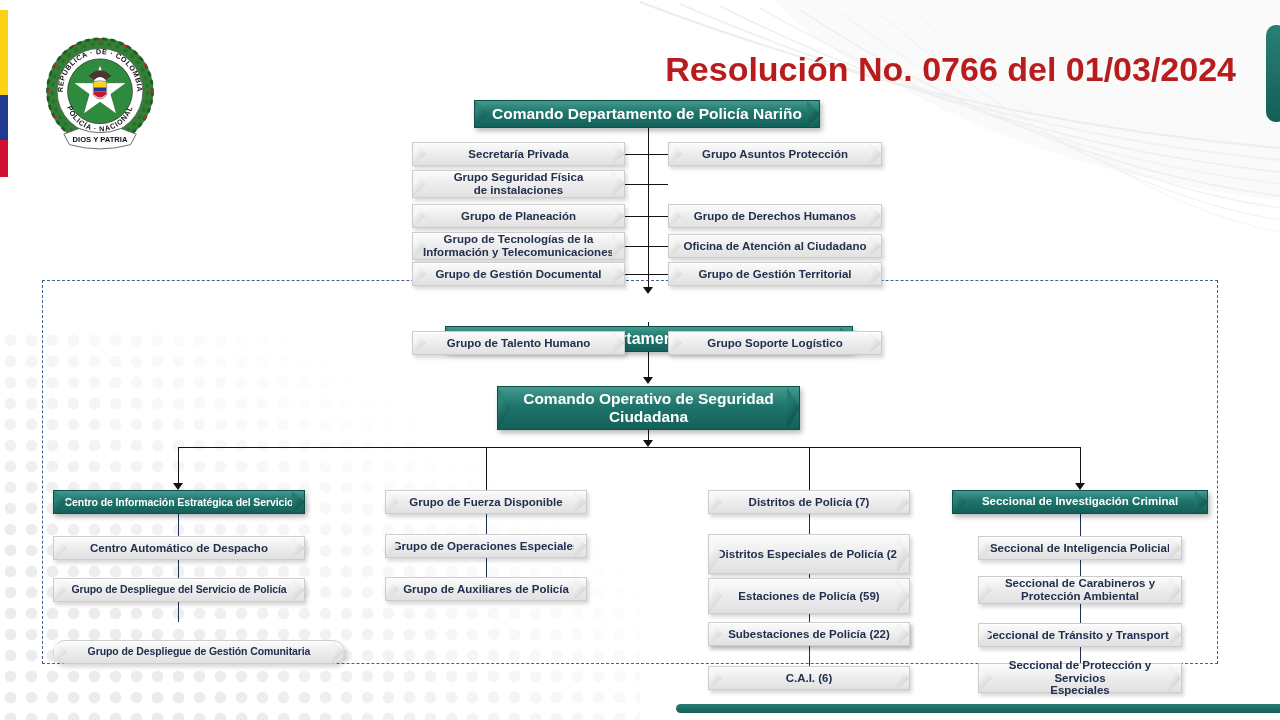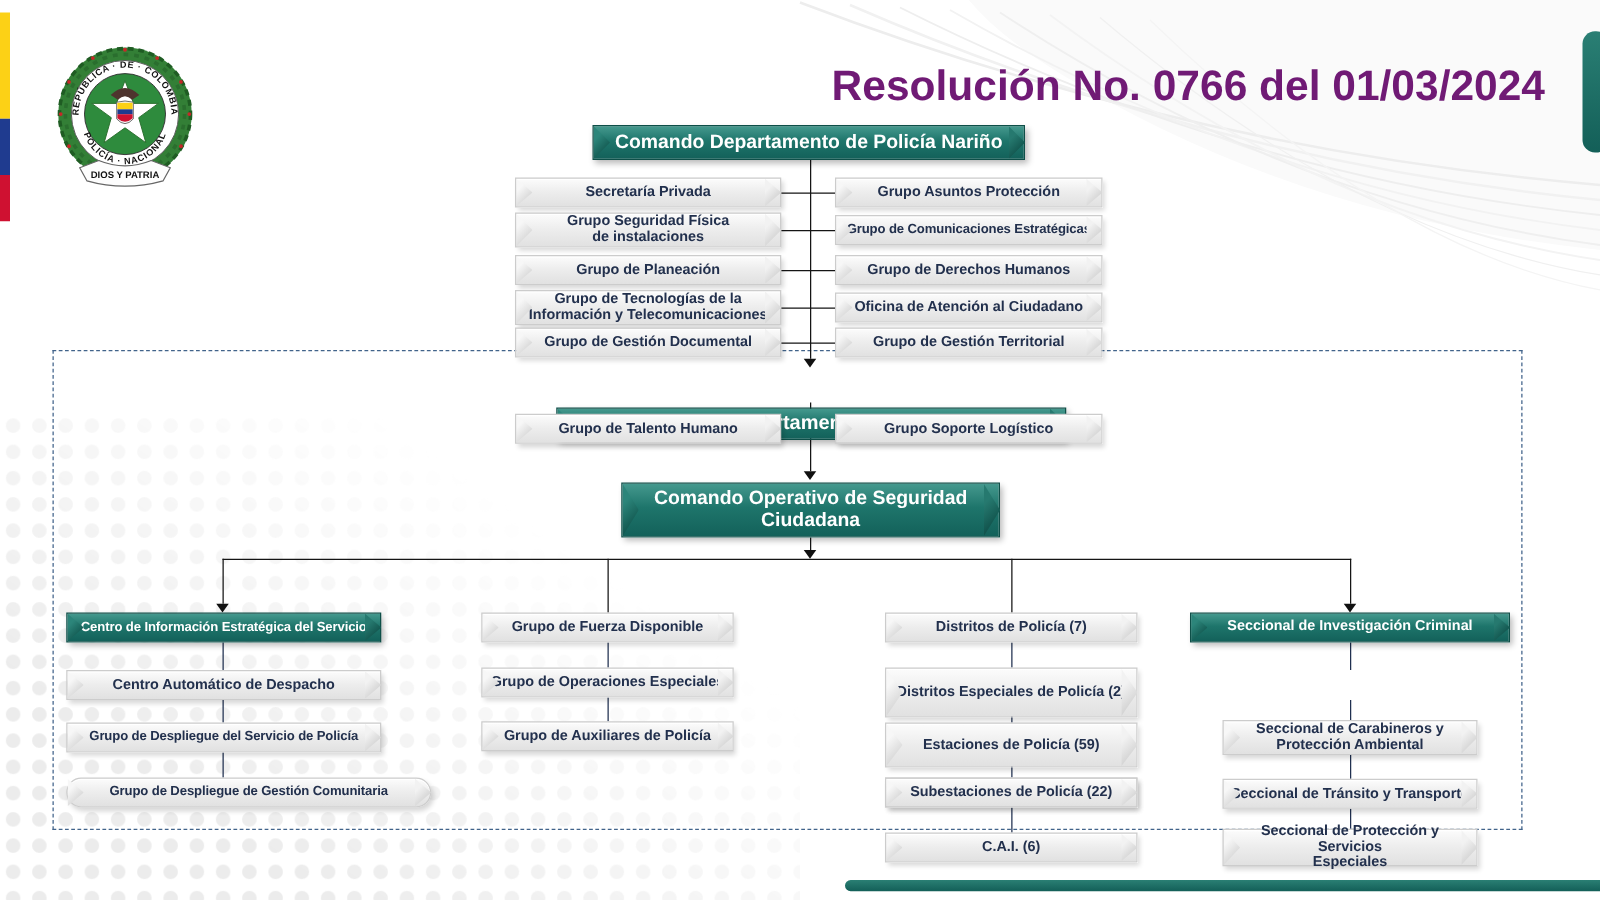--- a/index.html
+++ b/index.html
@@ -23,21 +23,21 @@
   .right-pill  { position:absolute; right:-7px; top:25px; width:21px; height:97px;
                  border-radius:10px; background:linear-gradient(180deg,#2a7f74,#135f58);
                  z-index:3; }
   .bottom-bar  { position:absolute; left:676px; right:-6px; top:704px; height:9px;
                  border-radius:5px; background:linear-gradient(180deg,#2a7f74,#135f58);
                  z-index:3; }
   .badge-wrap { position:absolute; left:42px; top:36px; width:116px; height:122px; z-index:3; }
 
   .page-title {
     position:absolute; top:50px; right:44px; z-index:3;
-    font-size:34px; font-weight:800; color:#701a75; letter-spacing:0px;
+    font-size:34px; font-weight:800; color:#b91c1c; letter-spacing:0px;
     white-space:nowrap;
   }
 
   .dashed-region {
     position:absolute; left:42px; top:280px; width:1176px; height:384px;
     border:1px dashed #41638a; z-index:1;
   }
 
   
   .vline { position:absolute; width:1px; background:#141414; z-index:1; }
@@ -202,48 +202,48 @@
 
   <div class="node one" style="left:412px; top:142px; width:213px; height:24px;">Secretaría Privada</div>
   <div class="node" style="left:412px; top:170px; width:213px; height:28px;">Grupo Seguridad Física
 de instalaciones</div>
   <div class="node one" style="left:412px; top:204px; width:213px; height:24px;">Grupo de Planeación</div>
   <div class="node" style="left:412px; top:232px; width:213px; height:28px;">Grupo de Tecnologías de la
 Información y Telecomunicaciones</div>
   <div class="node one" style="left:412px; top:262px; width:213px; height:24px;">Grupo de Gestión Documental</div>
 
   <div class="node one" style="left:668px; top:142px; width:214px; height:24px;">Grupo Asuntos Protección</div>
-  <div class="node one small" style="left:668px; top:172px; width:214px; height:24px;">Grupo de Comunicaciones Estratégicas</div>
   <div class="node one" style="left:668px; top:204px; width:214px; height:24px;">Grupo de Derechos Humanos</div>
   <div class="node one" style="left:668px; top:234px; width:214px; height:24px;">Oficina de Atención al Ciudadano</div>
   <div class="node one" style="left:668px; top:262px; width:214px; height:24px;">Grupo de Gestión Territorial</div>
 
   <div class="tnode h2sz one" style="left:445px; top:296px; width:408px; height:26px;">Subcomando Departamento de Policía Nariño</div>
   <div class="node one" style="left:412px; top:331px; width:213px; height:24px;">Grupo de Talento Humano</div>
   <div class="node one" style="left:668px; top:331px; width:214px; height:24px;">Grupo Soporte Logístico</div>
 
   <div class="tnode h3sz" style="left:497px; top:386px; width:303px; height:44px;">Comando Operativo de Seguridad
 Ciudadana</div>
 
   <div class="tnode one small" style="left:53px; top:490px; width:252px; height:24px;">Centro de Información Estratégica del Servicio</div>
   <div class="node one" style="left:53px; top:536px; width:252px; height:24px;">Centro Automático de Despacho</div>
   <div class="node one small" style="left:53px; top:578px; width:252px; height:24px;">Grupo de Despliegue del Servicio de Policía</div>
-  <div class="node one small" style="left:53px; top:622px; width:292px; height:24px;border-radius:12px;">Grupo de Despliegue de Gestión Comunitaria</div>
+  <div class="node one small" style="left:53px; top:640px; width:292px; height:24px;border-radius:12px;">Grupo de Despliegue de Gestión Comunitaria</div>
 
   <div class="node one" style="left:385px; top:490px; width:202px; height:24px;">Grupo de Fuerza Disponible</div>
   <div class="node one" style="left:385px; top:534px; width:202px; height:24px;">Grupo de Operaciones Especiales</div>
   <div class="node one" style="left:385px; top:577px; width:202px; height:24px;">Grupo de Auxiliares de Policía</div>
 
   <div class="node one" style="left:708px; top:490px; width:202px; height:24px;">Distritos de Policía (7)</div>
   <div class="node one" style="left:708px; top:534px; width:202px; height:40px;">Distritos Especiales de Policía (2)</div>
   <div class="node one" style="left:708px; top:578px; width:202px; height:36px;">Estaciones de Policía (59)</div>
   <div class="node one" style="left:708px; top:622px; width:202px; height:24px;" hidden=""></div>
   <div class="node one" style="left:708px; top:622px; width:202px; height:24px;">Subestaciones de Policía (22)</div>
   <div class="node one" style="left:708px; top:666px; width:202px; height:24px;text-align:right;">C.A.I. (6)</div>
 
   <div class="tnode one" style="left:952px; top:490px; width:256px; height:24px; font-size:11.5px;">Seccional de Investigación Criminal</div>
+  <div class="node one" style="left:978px; top:536px; width:204px; height:24px;">Seccional de Inteligencia Policial</div>
   <div class="node" style="left:978px; top:576px; width:204px; height:28px;">Seccional de Carabineros y
 Protección Ambiental</div>
   <div class="node one" style="left:978px; top:623px; width:204px; height:24px;">Seccional de Tránsito y  Transporte</div>
   <div class="node" style="left:978px; top:663px; width:204px; height:30px;">Seccional de Protección y Servicios
 Especiales</div>
 
 </div>
 
 </body></html>

